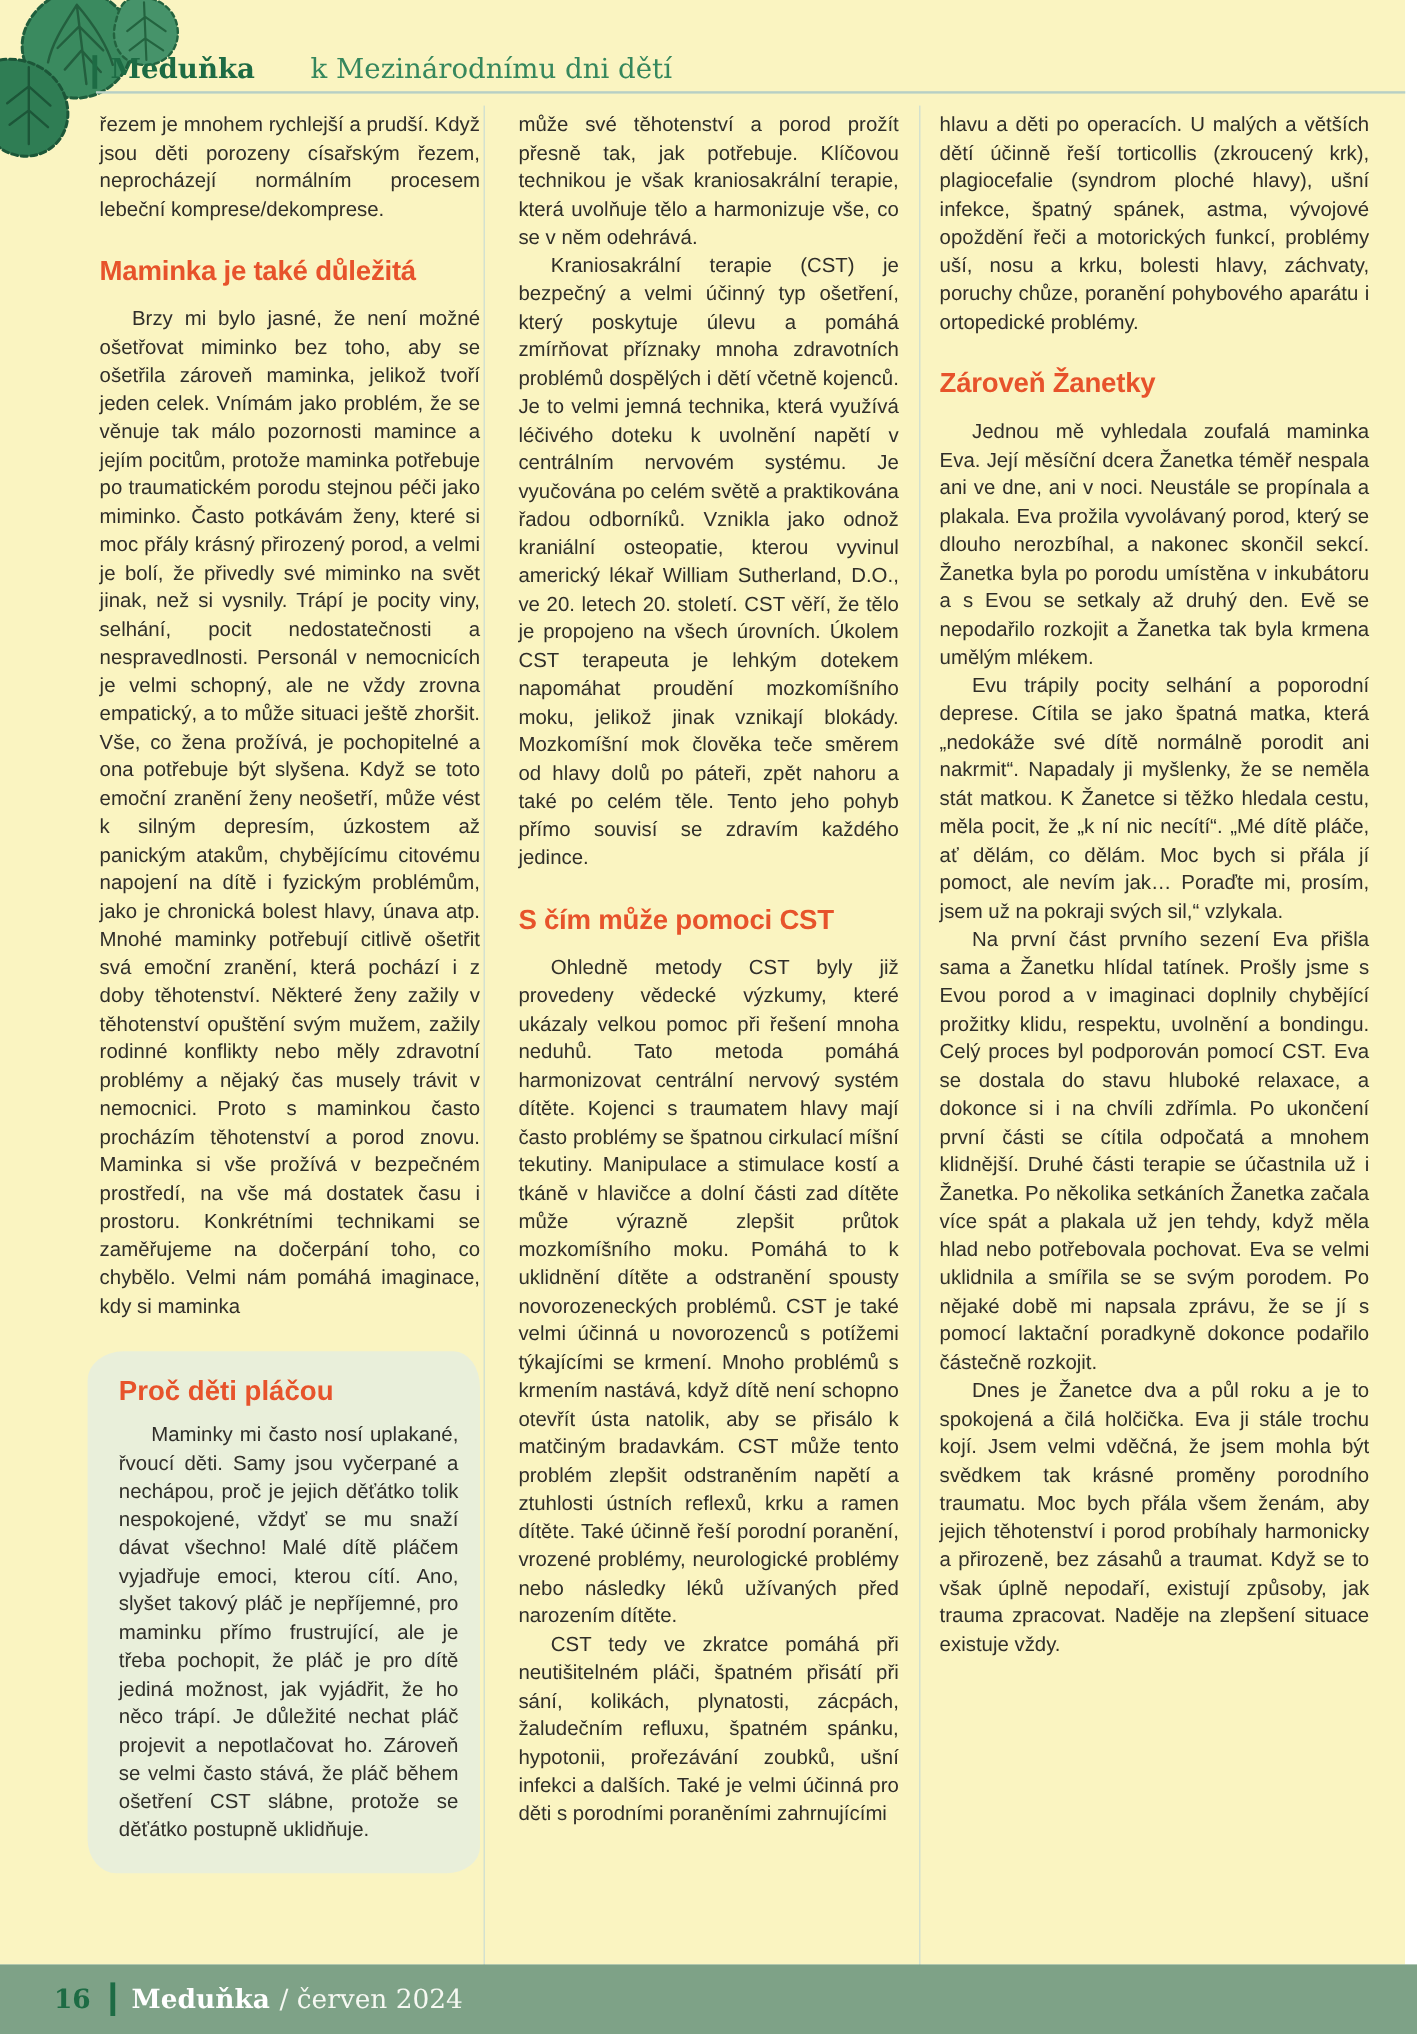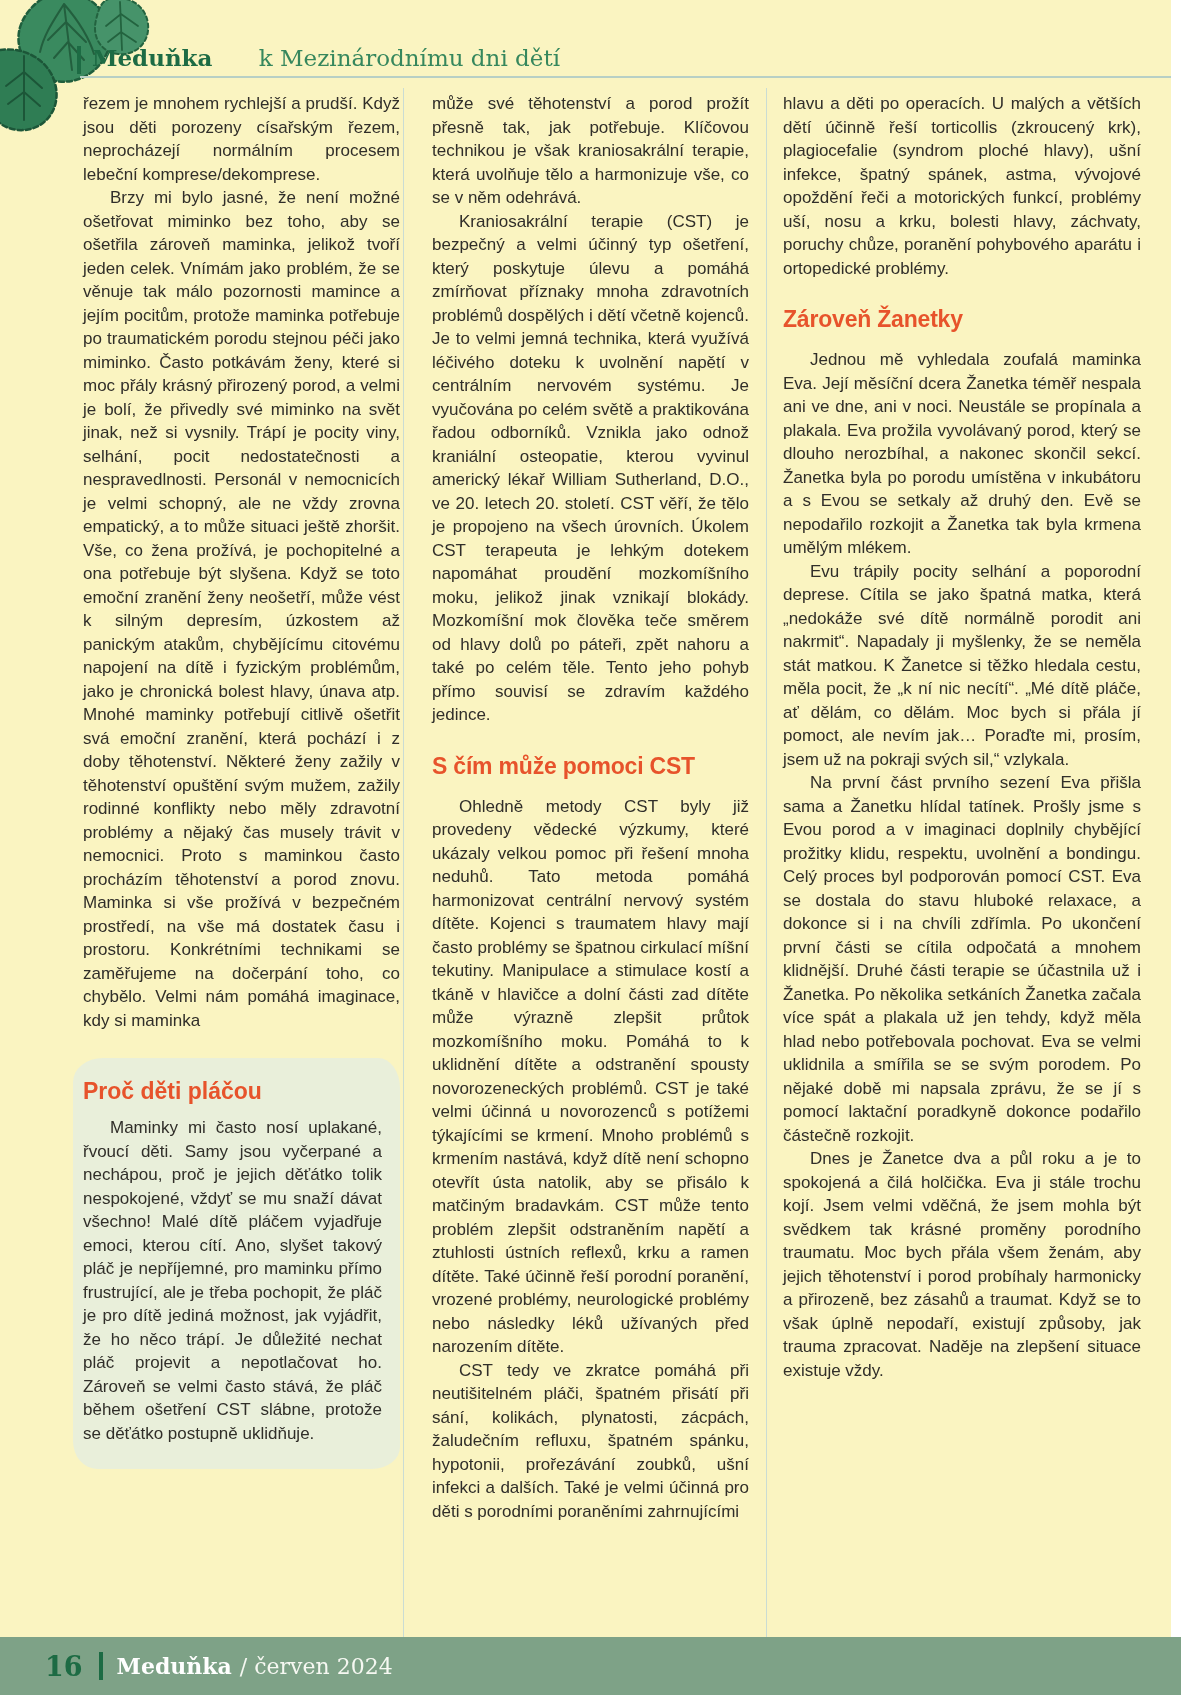--- a/index.html
+++ b/index.html
@@ -26,29 +26,29 @@
      font-size:23px;line-height:26px;margin:26px 0 16px 0;text-align:left;letter-spacing:-0.2px;}
   .col1{left:83px;width:317px;}
   .col2{left:432px;width:317px;}
   .col3{left:783px;width:358px;}
   .divider{position:absolute;top:88px;width:1px;height:1607px;background:#cadcd3;}
   .divider.d1{left:403px;}
   .divider.d2{left:766px;}
 
   
   .callout{background:#e9efda;border-radius:30px 22px 28px 24px / 24px 30px 22px 28px;
-     margin:26px 0 0 -10px;width:327px;box-sizing:border-box;padding:20px 18px 24px 10px;}
+     margin:26px 0 0 -10px;width:327px;box-sizing:border-box;padding:20px 18px 24px 26px;}
   .callout h3{font-family:"Liberation Sans",sans-serif;font-weight:bold;color:#e7532b;
      font-size:23px;line-height:26px;margin:0 0 12px 0;text-align:left;}
   .callout p{margin:0;text-indent:27px;text-align:justify;}
 
   
   .footer{position:absolute;left:0;top:1637px;width:1181px;height:58px;background:#7ea287;}
   .footer-left{position:absolute;left:45px;top:0;height:58px;display:flex;align-items:center;}
-  .page-num{font-family:"DejaVu Serif",serif;font-weight:bold;font-size:27px;color:#1d6b44;}
+  .page-num{font-family:"DejaVu Serif",serif;font-weight:bold;font-size:22px;color:#1d6b44;}
   .footer-bar{display:inline-block;width:4px;height:28px;background:#1d6b44;margin:0 14px 0 16px;}
   .footer-brand{font-family:"DejaVu Serif",serif;font-weight:bold;font-size:22px;color:#ffffff;}
   .footer-issue{font-family:"DejaVu Serif",serif;font-size:22px;color:#f6f8f2;margin-left:8px;}
   .footer-url{position:absolute;right:78px;top:0;height:58px;display:flex;align-items:center;
      font-family:"DejaVu Serif",serif;font-size:22px;color:#ffffff;}
 </style>
 </head>
 <body>
 
 <div class="page-bg"></div>
@@ -71,20 +71,21 @@
   <span class="brand">Meduňka</span>
   <span class="rest">k Mezinárodnímu dni dětí</span>
 </div>
 <div class="header-rule"></div>
 
 <div class="divider d1"></div>
 <div class="divider d2"></div>
 
 <div class="col col1">
   <p>řezem je mnohem rychlejší a prudší. Když jsou děti porozeny císařským řezem, neprocházejí normálním procesem lebeční komprese/dekomprese.</p>
+  <h2>Maminka je také důležitá</h2>
   <p class="indent">Brzy mi bylo jasné, že není možné ošetřovat miminko bez toho, aby se ošetřila zároveň maminka, jelikož tvoří jeden celek. Vnímám jako problém, že se věnuje tak málo pozornosti mamince a jejím pocitům, protože maminka potřebuje po traumatickém porodu stejnou péči jako miminko. Často potkávám ženy, které si moc přály krásný přirozený porod, a velmi je bolí, že přivedly své miminko na svět jinak, než si vysnily. Trápí je pocity viny, selhání, pocit nedostatečnosti a nespravedlnosti. Personál v nemocnicích je velmi schopný, ale ne vždy zrovna empatický, a to může situaci ještě zhoršit. Vše, co žena prožívá, je pochopitelné a ona potřebuje být slyšena. Když se toto emoční zranění ženy neošetří, může vést k silným depresím, úzkostem až panickým atakům, chybějícímu citovému napojení na dítě i fyzickým problémům, jako je chronická bolest hlavy, únava atp. Mnohé maminky potřebují citlivě ošetřit svá emoční zranění, která pochází i z doby těhotenství. Některé ženy zažily v těhotenství opuštění svým mužem, zažily rodinné konflikty nebo měly zdravotní problémy a nějaký čas musely trávit v nemocnici. Proto s maminkou často procházím těhotenství a porod znovu. Maminka si vše prožívá v bezpečném prostředí, na vše má dostatek času i prostoru. Konkrétními technikami se zaměřujeme na dočerpání toho, co chybělo. Velmi nám pomáhá imaginace, kdy si maminka</p>
   <div class="callout">
     <h3>Proč děti pláčou</h3>
     <p>Maminky mi často nosí uplakané, řvoucí děti. Samy jsou vyčerpané a nechápou, proč je jejich děťátko tolik nespokojené, vždyť se mu snaží dávat všechno! Malé dítě pláčem vyjadřuje emoci, kterou cítí. Ano, slyšet takový pláč je nepříjemné, pro maminku přímo frustrující, ale je třeba pochopit, že pláč je pro dítě jediná možnost, jak vyjádřit, že ho něco trápí. Je důležité nechat pláč projevit a nepotlačovat ho. Zároveň se velmi často stává, že pláč během ošetření CST slábne, protože se děťátko postupně uklidňuje.</p>
   </div>
 </div>
 
 <div class="col col2">
   <p>může své těhotenství a porod prožít přesně tak, jak potřebuje. Klíčovou technikou je však kraniosakrální terapie, která uvolňuje tělo a harmonizuje vše, co se v něm odehrává.</p>
   <p class="indent">Kraniosakrální terapie (CST) je bezpečný a velmi účinný typ ošetření, který poskytuje úlevu a pomáhá zmírňovat příznaky mnoha zdravotních problémů dospělých i dětí včetně kojenců. Je to velmi jemná technika, která využívá léčivého doteku k uvolnění napětí v centrálním nervovém systému. Je vyučována po celém světě a praktikována řadou odborníků. Vznikla jako odnož kraniální osteopatie, kterou vyvinul americký lékař William Sutherland, D.O., ve 20. letech 20. století. CST věří, že tělo je propojeno na všech úrovních. Úkolem CST terapeuta je lehkým dotekem napomáhat proudění mozkomíšního moku, jelikož jinak vznikají blokády. Mozkomíšní mok člověka teče směrem od hlavy dolů po páteři, zpět nahoru a také po celém těle. Tento jeho pohyb přímo souvisí se zdravím každého jedince.</p>

